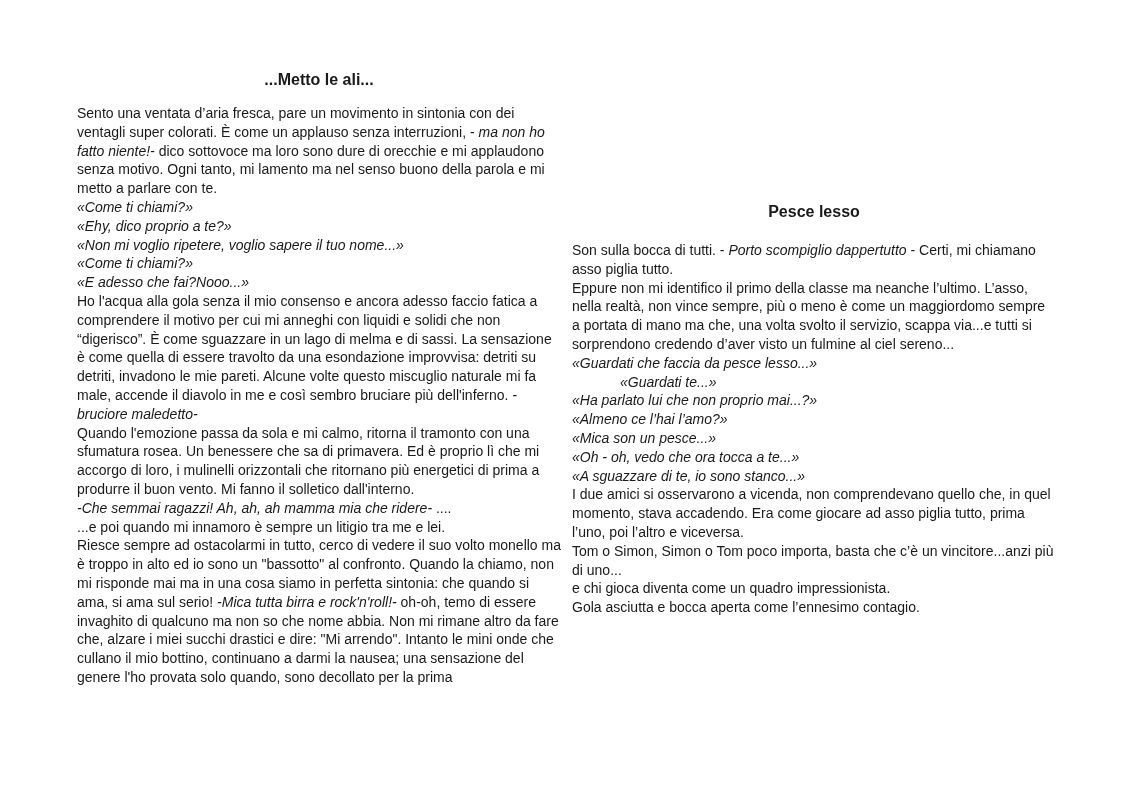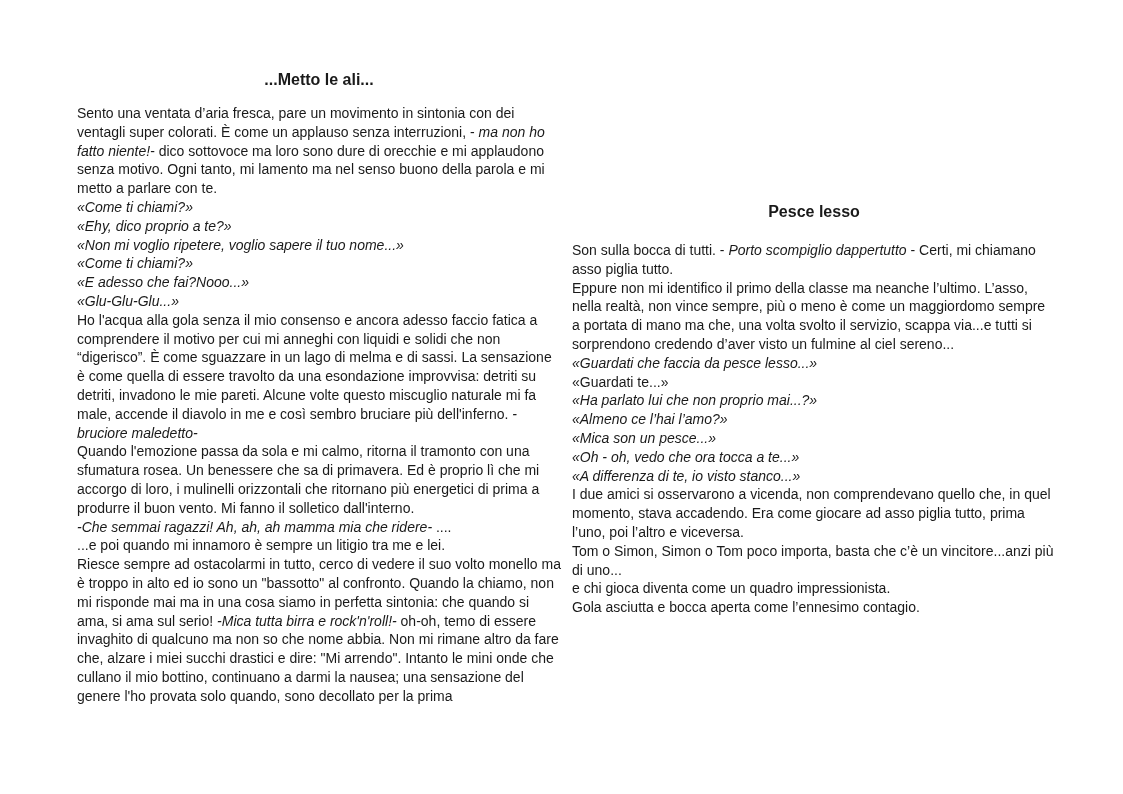--- a/index.html
+++ b/index.html
@@ -22,21 +22,20 @@
   <div class="title title-left">...Metto le ali...</div>
 
   <div class="block" style="top:104px;">
     <p class="p"><span>Sento una ventata d’aria fresca, pare un movimento in sintonia con dei ventagli super colorati. È come un applauso senza interruzioni, - </span><em>ma non ho fatto niente!</em><span>- dico sottovoce ma loro sono dure di orecchie e mi applaudono senza motivo. Ogni tanto, mi lamento ma nel senso buono della parola e mi metto a parlare con te.</span></p>
 
     <p class="p" style="font-style:italic;">«Come ti chiami?»</p>
     <p class="p" style="font-style:italic;">«Ehy, dico proprio a te?»</p>
     <p class="p" style="font-style:italic;">«Non mi voglio ripetere, voglio sapere il tuo nome...»</p>
     <p class="p" style="font-style:italic;">«Come ti chiami?»</p>
     <p class="p" style="font-style:italic;">«E adesso che fai?Nooo...»</p>
-    <p class="p" style="font-style:italic;">«Glu-Glu-Glu...»</p>
 
     <p class="p"><span> Ho l'acqua alla gola senza il mio consenso e ancora adesso faccio fatica a comprendere il motivo per cui mi anneghi con liquidi e solidi che non “digerisco”. È come sguazzare in un lago di melma e di sassi. La sensazione è come quella di essere travolto da una esondazione improvvisa: detriti su detriti, invadono le mie pareti. Alcune volte questo miscuglio naturale mi fa male, accende il diavolo in me e così sembro bruciare più dell'inferno. </span><em>-bruciore maledetto-</em></p>
 
     <p class="p">Quando l'emozione passa da sola e mi calmo, ritorna il tramonto con una sfumatura rosea. Un benessere che sa di primavera. Ed è proprio lì che mi accorgo di loro, i mulinelli orizzontali che ritornano più energetici di prima a produrre il buon vento. Mi fanno il solletico dall'interno.</p>
 
     <p class="p"><em> -Che semmai ragazzi! Ah, ah, ah mamma mia che ridere-</em><span> ....</span></p>
 
     <p class="p">...e poi quando mi innamoro è sempre un litigio tra me e lei.</p>
 
     <p class="p"><span>Riesce sempre ad ostacolarmi in tutto, cerco di vedere il suo volto monello ma è troppo in alto ed io sono un "bassotto" al confronto. Quando la chiamo, non mi risponde mai ma in una cosa siamo in perfetta sintonia: che quando si ama, si ama sul serio! </span><em>-Mica tutta birra e rock'n'roll!-</em><span> oh-oh, temo di essere invaghito di qualcuno ma non so che nome abbia. Non mi rimane altro da fare che, alzare i miei succhi drastici e dire: "Mi arrendo". Intanto le mini onde che cullano il mio bottino, continuano a darmi la nausea; una sensazione del genere l'ho provata solo quando, sono decollato per la prima</span></p>
@@ -48,25 +47,25 @@
   </div>
 
   <div class="title title-right">Pesce lesso</div>
 
   <div class="block" style="top:241px;">
     <p class="p"><span>Son sulla bocca di tutti. - </span><em>Porto scompiglio dappertutto</em><span> - Certi, mi chiamano asso piglia tutto.</span></p>
 
     <p class="p">Eppure non mi identifico il primo della classe ma neanche l’ultimo. L’asso, nella realtà, non vince sempre, più o meno è come un maggiordomo sempre a portata di mano ma che, una volta svolto il servizio, scappa via...e tutti si sorprendono credendo d’aver visto un fulmine al ciel sereno...</p>
 
     <p class="p" style="font-style:italic;">«Guardati che faccia da pesce lesso...»</p>
-    <p class="p" style="">«Guardati te...»</p>
+    <p class="p" style="font-style:italic;margin-left:48px;">«Guardati te...»</p>
     <p class="p" style="font-style:italic;">«Ha parlato lui che non proprio mai...?»</p>
     <p class="p" style="font-style:italic;">«Almeno ce l’hai l’amo?»</p>
     <p class="p" style="font-style:italic;">«Mica son un pesce...»</p>
     <p class="p" style="font-style:italic;">«Oh - oh, vedo che ora tocca a te...»</p>
-    <p class="p" style="font-style:italic;">«A differenza di te, io visto stanco...»</p>
+    <p class="p" style="font-style:italic;">«A sguazzare di te, io sono stanco...»</p>
 
     <p class="p">I due amici si osservarono a vicenda, non comprendevano quello che, in quel momento, stava accadendo. Era come giocare ad asso piglia tutto, prima l’uno, poi l’altro e viceversa.</p>
     <p class="p">Tom o Simon, Simon o  Tom poco importa, basta che c’è un vincitore...anzi più di uno...</p>
     <p class="p">e chi gioca diventa come un quadro impressionista.</p>
     <p class="p">Gola asciutta e bocca aperta come l’ennesimo contagio.</p>
   </div>
 </div>
 
 </body></html>

